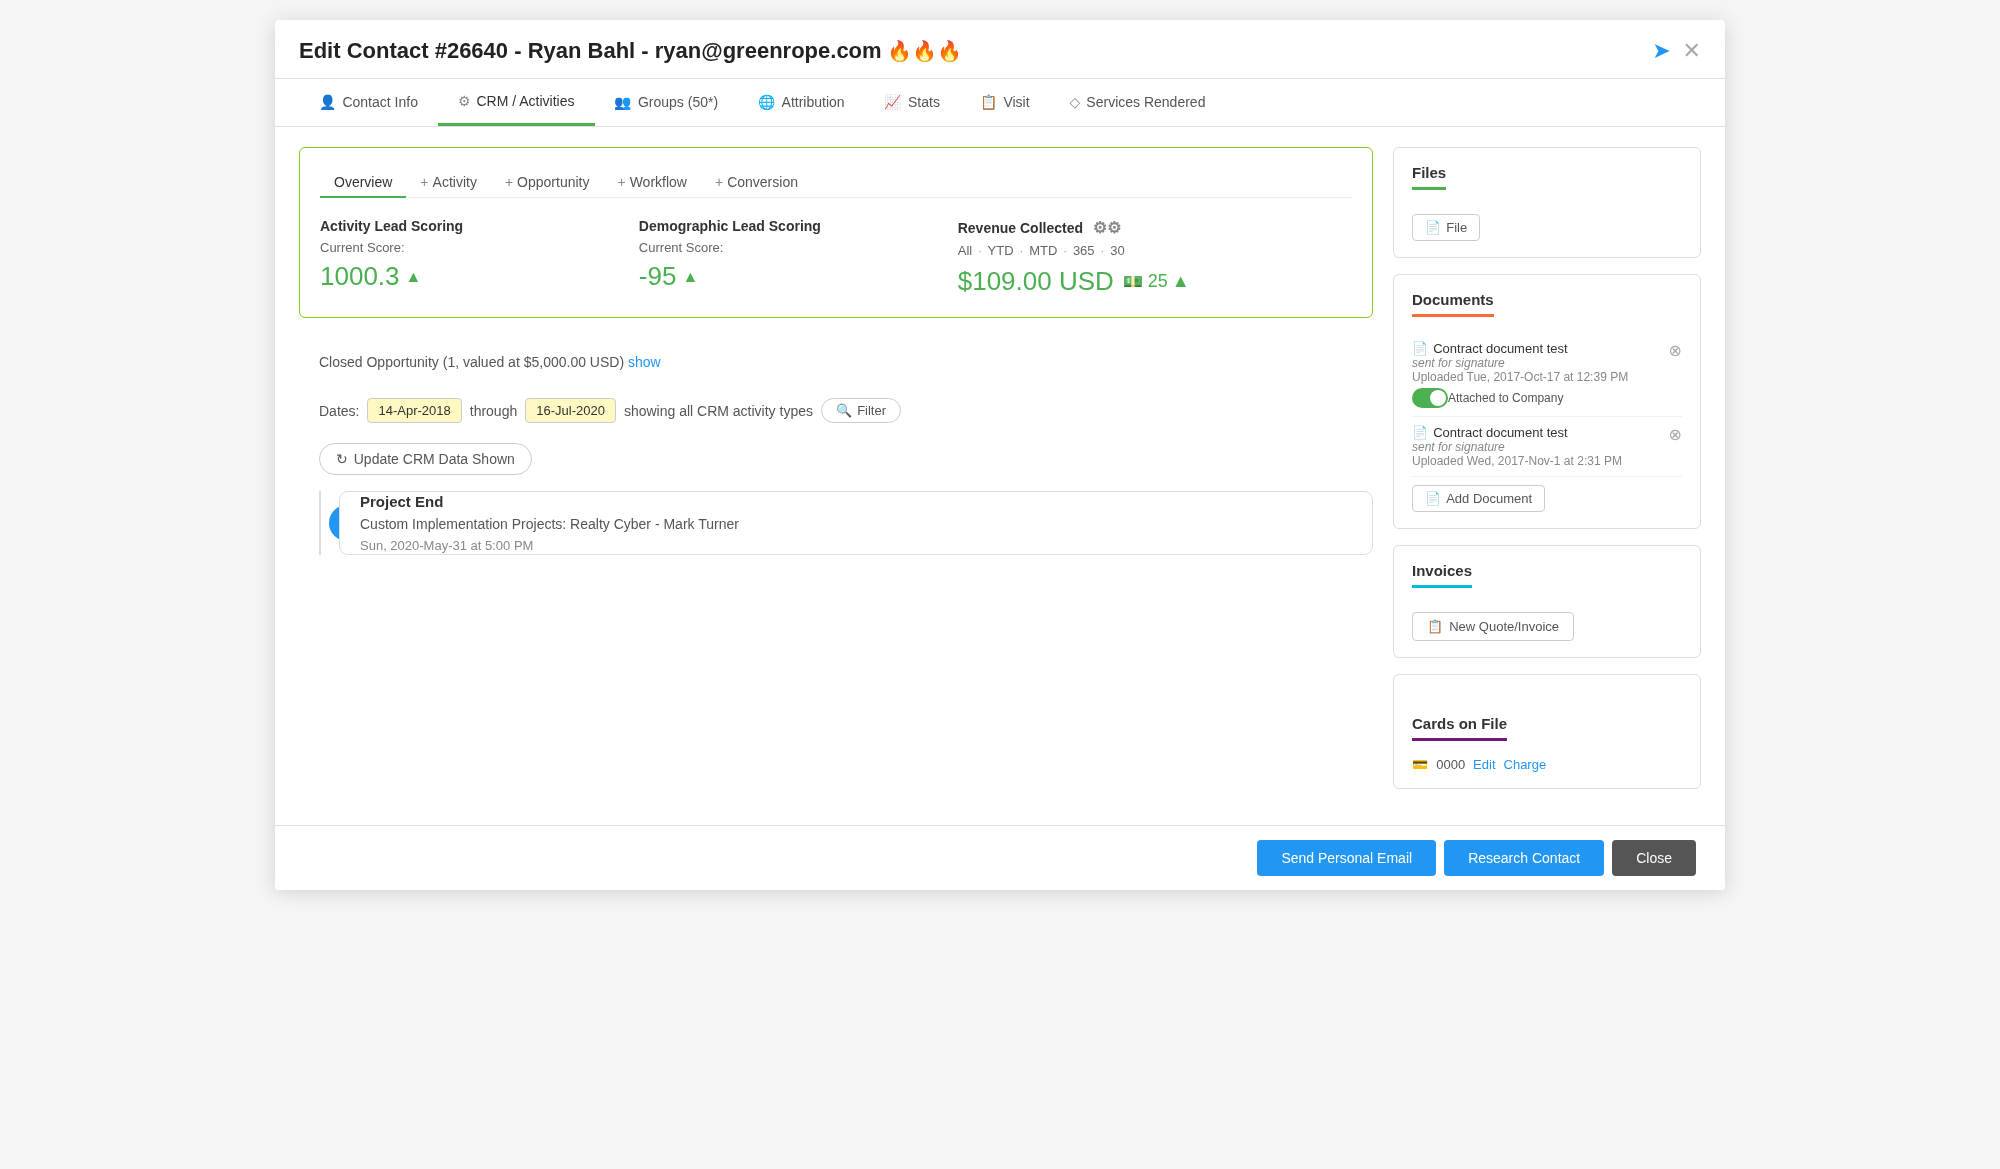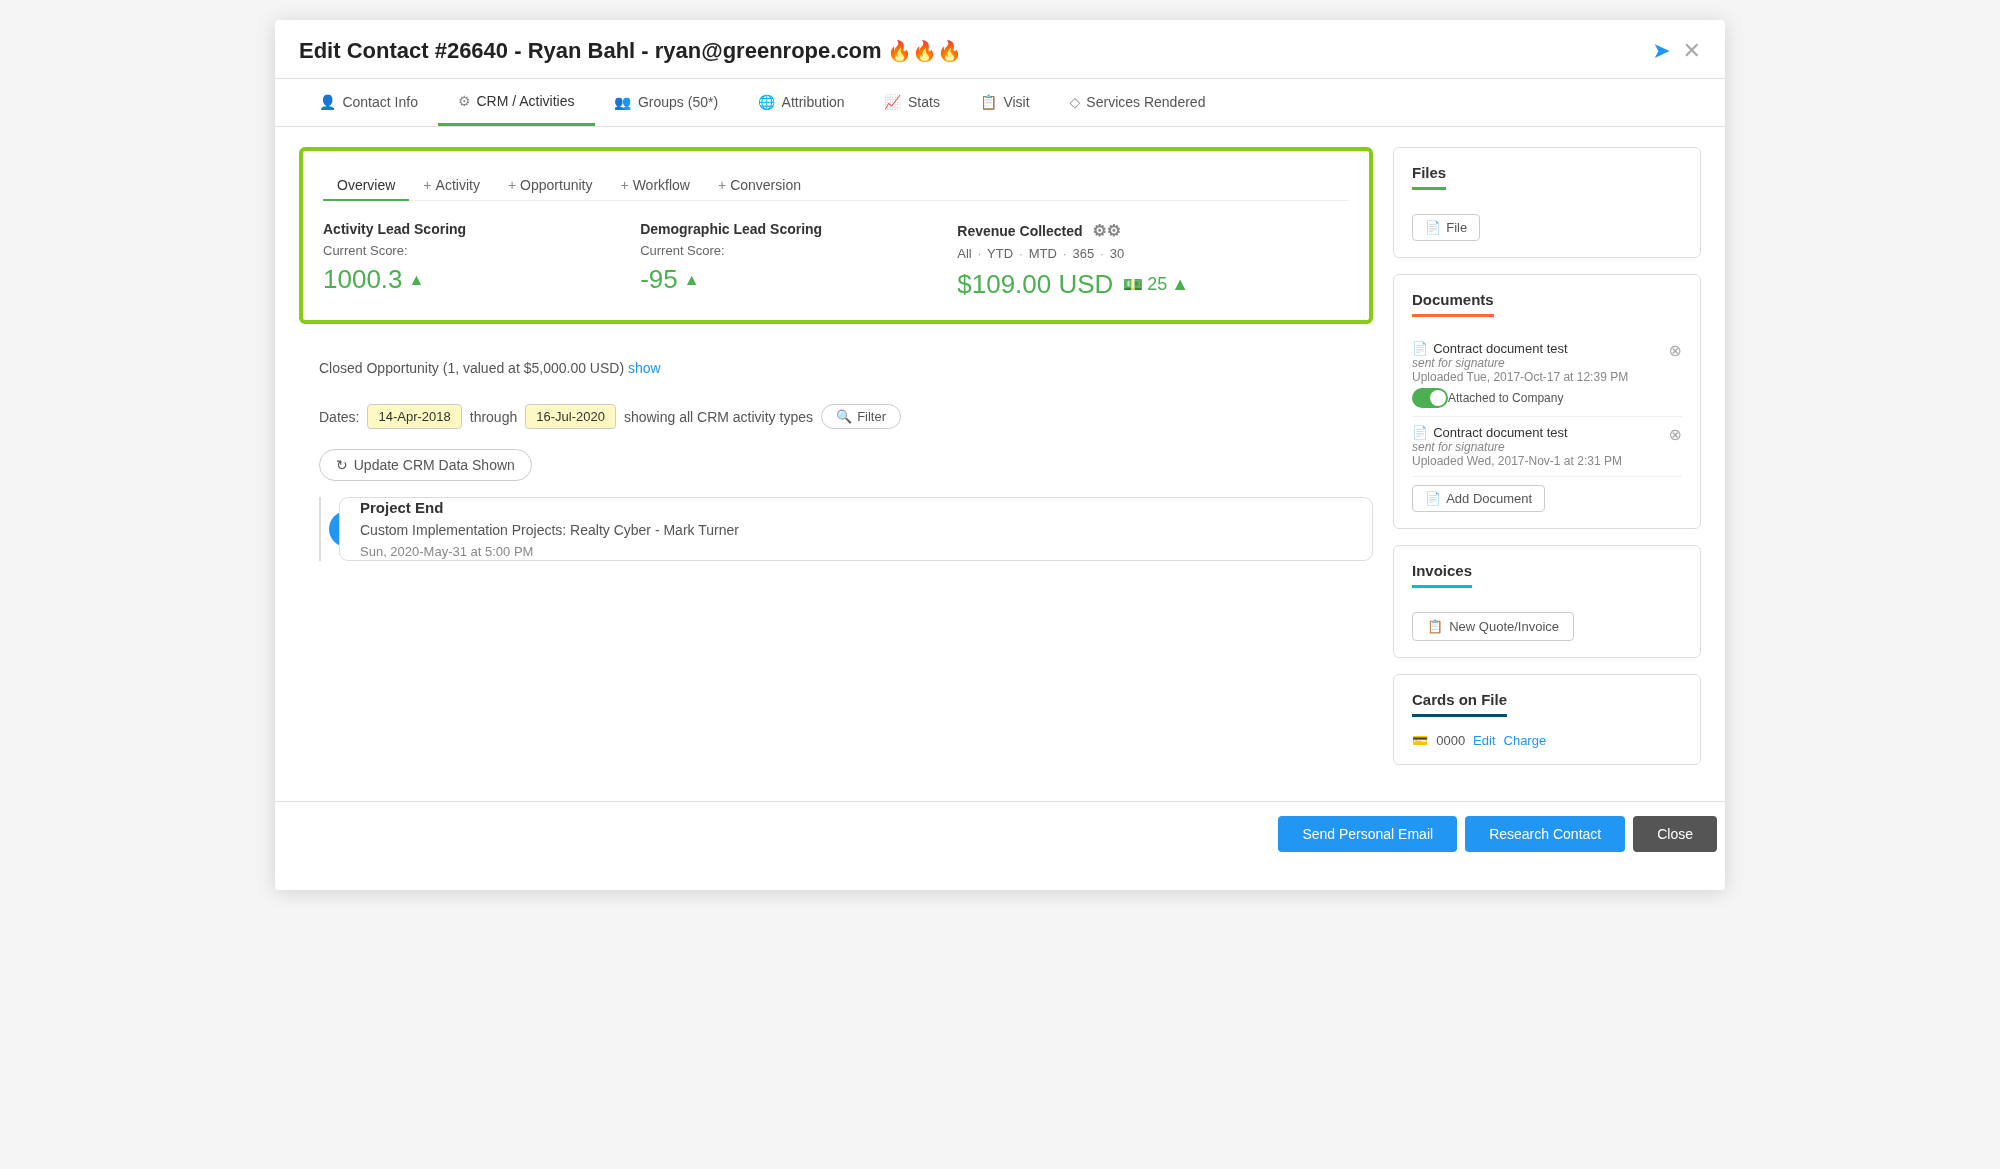--- a/index.html
+++ b/index.html
@@ -74,21 +74,21 @@
       gap: 20px;
       padding: 20px 24px;
       align-items: flex-start;
     }
     .left-panel { flex: 1; min-width: 0; }
     .right-panel { width: 308px; flex-shrink: 0; }
 
     
     .overview-card {
       background: #fff;
-      border: 4px solid #84cc16;
+      border: 1px solid #84cc16;
       border-radius: 6px;
       padding: 20px;
       margin-bottom: 20px;
     }
     .overview-tabs {
       display: flex;
       gap: 0;
       margin-bottom: 20px;
       border-bottom: 1px solid #eee;
       padding-bottom: 8px;
@@ -234,21 +234,21 @@
     .right-card-title {
       font-size: 15px;
       font-weight: 700;
       color: #333;
       margin-bottom: 4px;
       padding-bottom: 6px;
     }
     .right-card-title.green-underline { border-bottom: 3px solid #4caf50; display: inline-block; }
     .right-card-title.orange-underline { border-bottom: 3px solid #ff6b35; display: inline-block; }
     .right-card-title.teal-underline { border-bottom: 3px solid #00bcd4; display: inline-block; }
-    .right-card-title.blue-underline { border-bottom: 3px solid #0c4a6e; display: inline-block; }
+    .right-card-title.blue-underline { border-bottom: 3px solid #701a75; display: inline-block; margin-top: 24px; }
     .right-card-divider { margin-bottom: 12px; }
 
     .file-btn {
       display: inline-flex;
       align-items: center;
       gap: 5px;
       border: 1px solid #ccc;
       border-radius: 4px;
       padding: 5px 12px;
       font-size: 13px;
@@ -334,21 +334,21 @@
 
     
     .modal-footer {
       position: sticky;
       bottom: 0;
       background: #fff;
       border-top: 1px solid #e0e0e0;
       display: flex;
       justify-content: flex-end;
       gap: 8px;
-      padding: 14px 8px;
+      padding: 14px 29px;
     }
     .btn-primary {
       background: #2196f3;
       color: #fff;
       border: none;
       border-radius: 4px;
       padding: 10px 24px;
       font-size: 14px;
       cursor: pointer;
       font-weight: 500;

